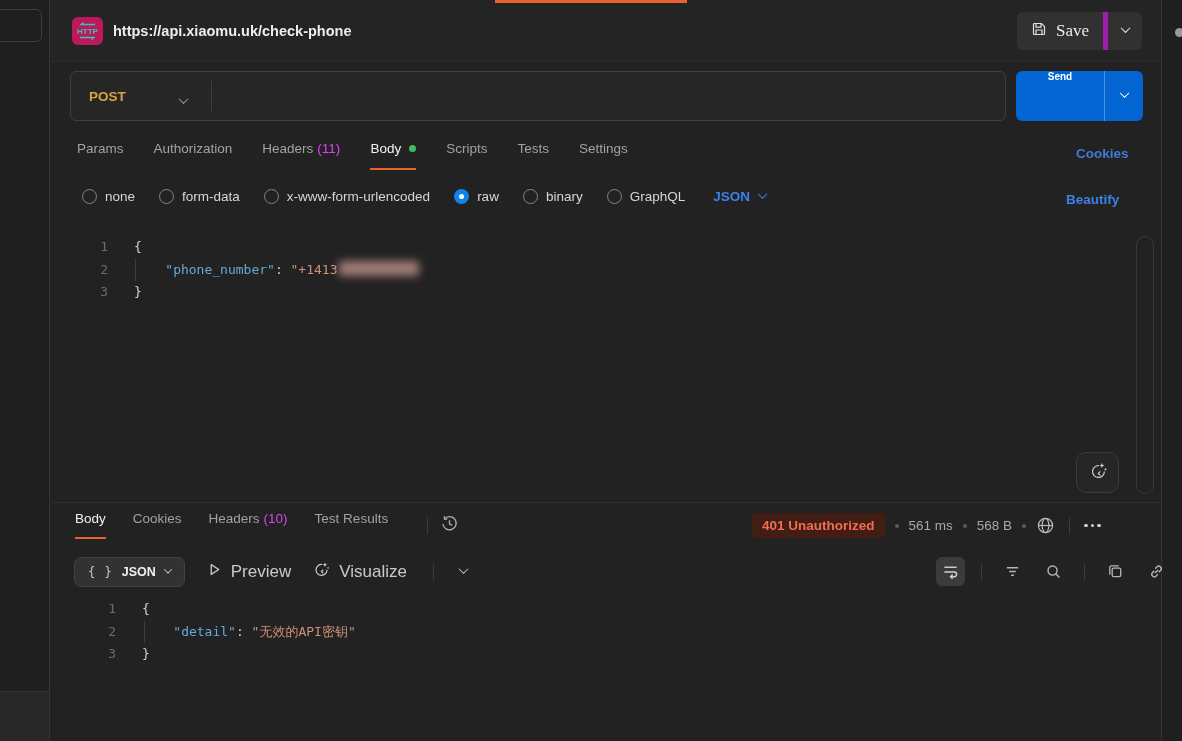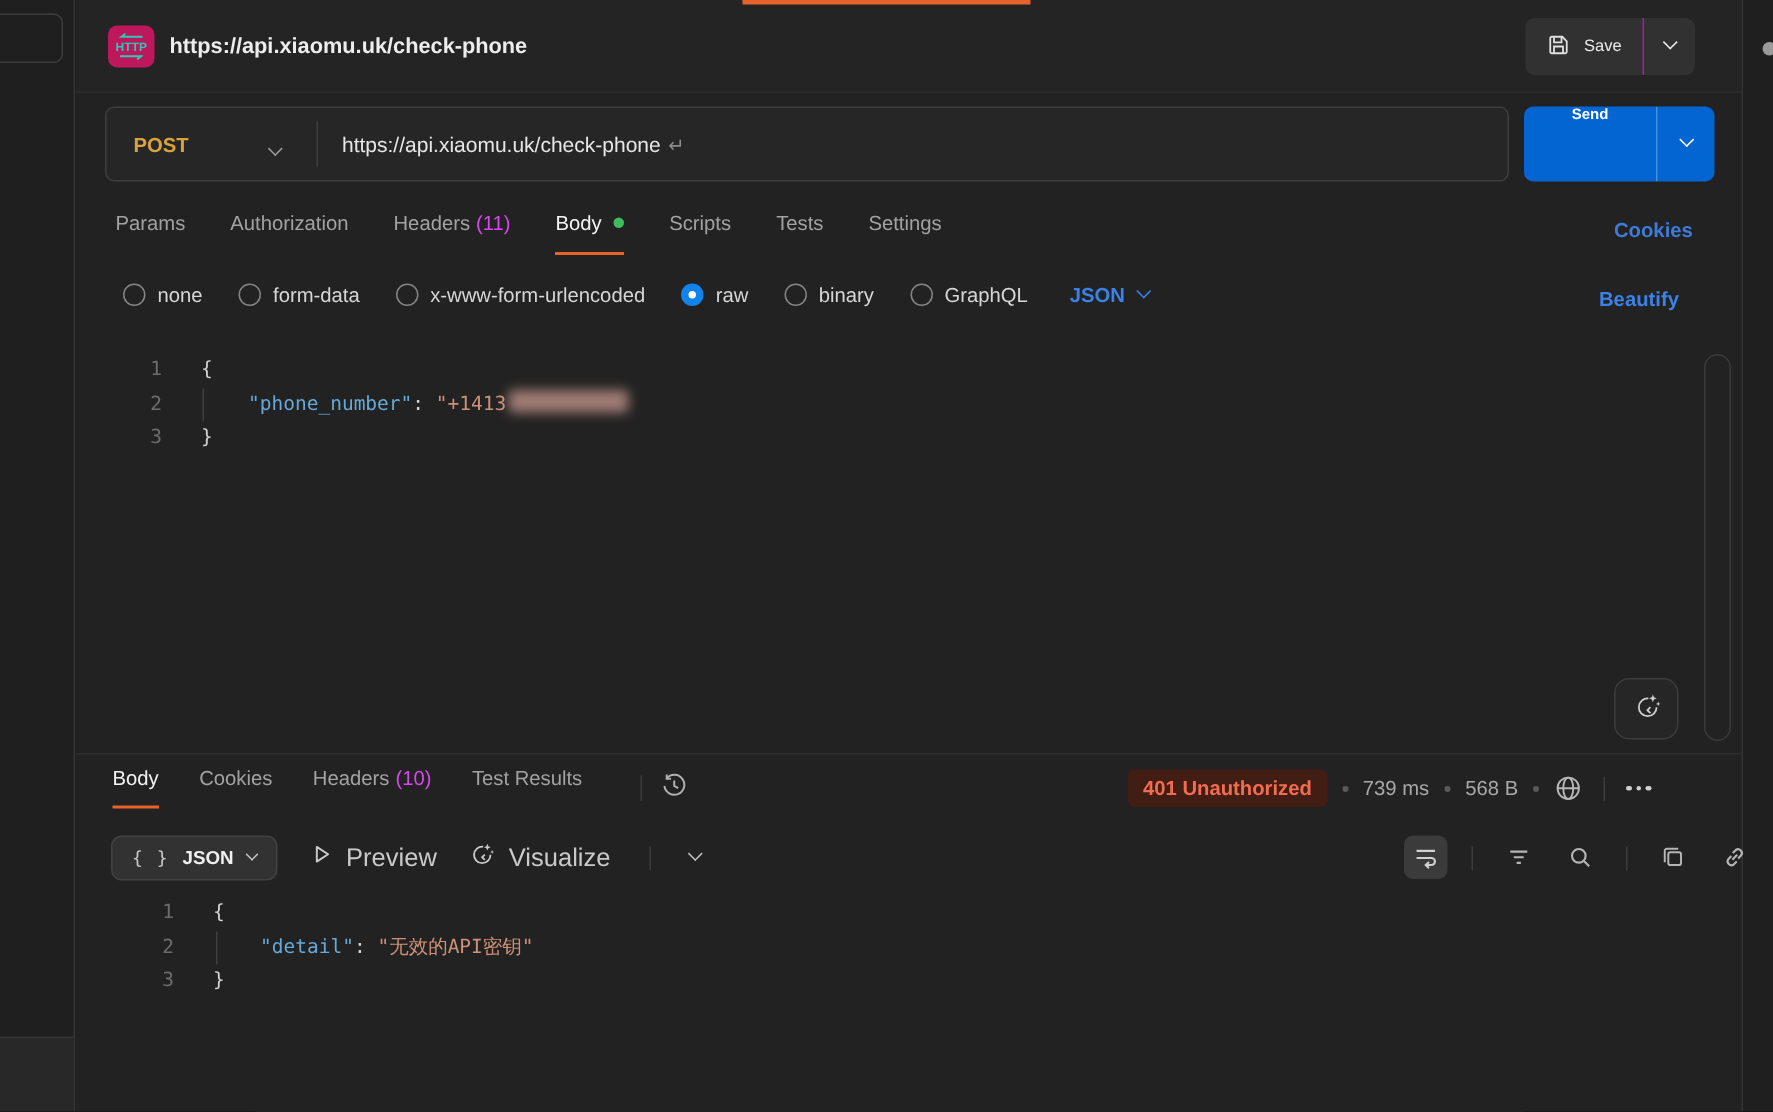--- a/index.html
+++ b/index.html
@@ -15,21 +15,21 @@
   .sidebar-bottom { position:absolute; left:0; bottom:0; width:100%; height:50px; background:#282828; border-top:1px solid #343434; }
   .right-strip { position:absolute; left:1161px; top:0; width:21px; height:741px; background:#1f1f1f; border-left:1px solid #343434; }
   .fragment-dot { position:absolute; left:13px; top:28px; width:9px; height:9px; background:#9a9a9a; border-radius:50%; }
   .top-accent { position:absolute; left:495px; top:0; width:192px; height:3px; background:#e8632c; z-index:9; }
 
   
   .title-bar { position:absolute; left:51px; top:0; width:1110px; height:62px; background:#242424; border-bottom:1px solid #2c2c2c; }
   .http-badge { position:absolute; left:72px; top:17px; width:31px; height:28px; border-radius:6px; background:#be185d; display:flex; align-items:center; justify-content:center; }
   .tab-title { position:absolute; left:113px; top:23px; font-size:14.5px; font-weight:700; color:#ededed; }
   .save-btn { position:absolute; left:1017px; top:12px; height:38px; background:#313131; border-radius:6px; display:flex; align-items:stretch; color:#ececec; }
-  .save-main { display:flex; align-items:center; gap:9px; padding:0 14px; font-size:11px; border-right:1px solid #a21caf; }
+  .save-main { display:flex; align-items:center; gap:9px; padding:0 14px; font-size:17px; border-right:5px solid #a21caf;font-family:Liberation Serif, serif; }
   .save-caret { width:34px; display:flex; align-items:center; justify-content:center; }
   .chev { display:inline-block; width:7px; height:7px; border-right:1.6px solid currentColor; border-bottom:1.6px solid currentColor; transform:rotate(45deg) translate(-1px,-1px); }
   .chev.up-adjust { margin-top:-3px; }
 
   
   .url-box { position:absolute; left:70px; top:71px; width:936px; height:50px; border:1px solid #3e3e3e; border-radius:6px; background:#262626; display:flex; align-items:center; }
   .method-wrap { display:flex; align-items:flex-end; justify-content:space-between; width:140px; padding:0 24px 0 18px; color:#d9a33c; font-weight:700; font-size:13.5px; }
   .method-wrap .chev { color:#9a9a9a; }
   .url-divider { width:1px; height:30px; background:#3e3e3e; }
   .url-text { padding-left:16px; font-size:14px; color:#e6e6e6; }
@@ -137,21 +137,20 @@
         <span class="chev up-adjust"></span>
       </div>
   </div>
 
   <div class="url-box">
     <div class="method-wrap">
       <span>POST</span>
       <span class="chev up-adjust"></span>
     </div>
     <div class="url-divider"></div>
-    <div class="url-text"><span>https://api.xiaomu.uk/check-phone</span><span class="url-suffix">↵</span></div>
   </div>
   <div class="send-btn">
     <div class="send-main">
         <span>Send</span>
       </div>
     <div class="send-caret">
         <span class="chev up-adjust"></span>
       </div>
   </div>
 
@@ -266,21 +265,21 @@
         <path d="M4.7 5.2a7 7 0 1 1-1.6 5.3"></path>
         <path d="M4.7 2.4v3h3"></path>
         <path d="M10 6.6v3.8l2.7 1.6"></path>
       </svg>
     </span>
   </div>
 
   <div class="resp-meta">
     <span class="status-badge">401 Unauthorized</span>
     <span class="sep-dot"></span>
-    <span class="meta-text">739 ms</span>
+    <span class="meta-text">561 ms</span>
     <span class="sep-dot"></span>
     <span class="meta-text">568 B</span>
     <span class="sep-dot"></span>
     <span>
       <svg width="19" height="19" viewBox="0 0 20 20" fill="none" stroke="#b8b8b8" stroke-width="1.3" style="display:block">
         <circle cx="10" cy="10" r="7.5"></circle>
           <ellipse cx="10" cy="10" rx="3.5" ry="7.5"></ellipse>
           <path d="M2.5 10h15"></path>
       </svg>
     </span>

